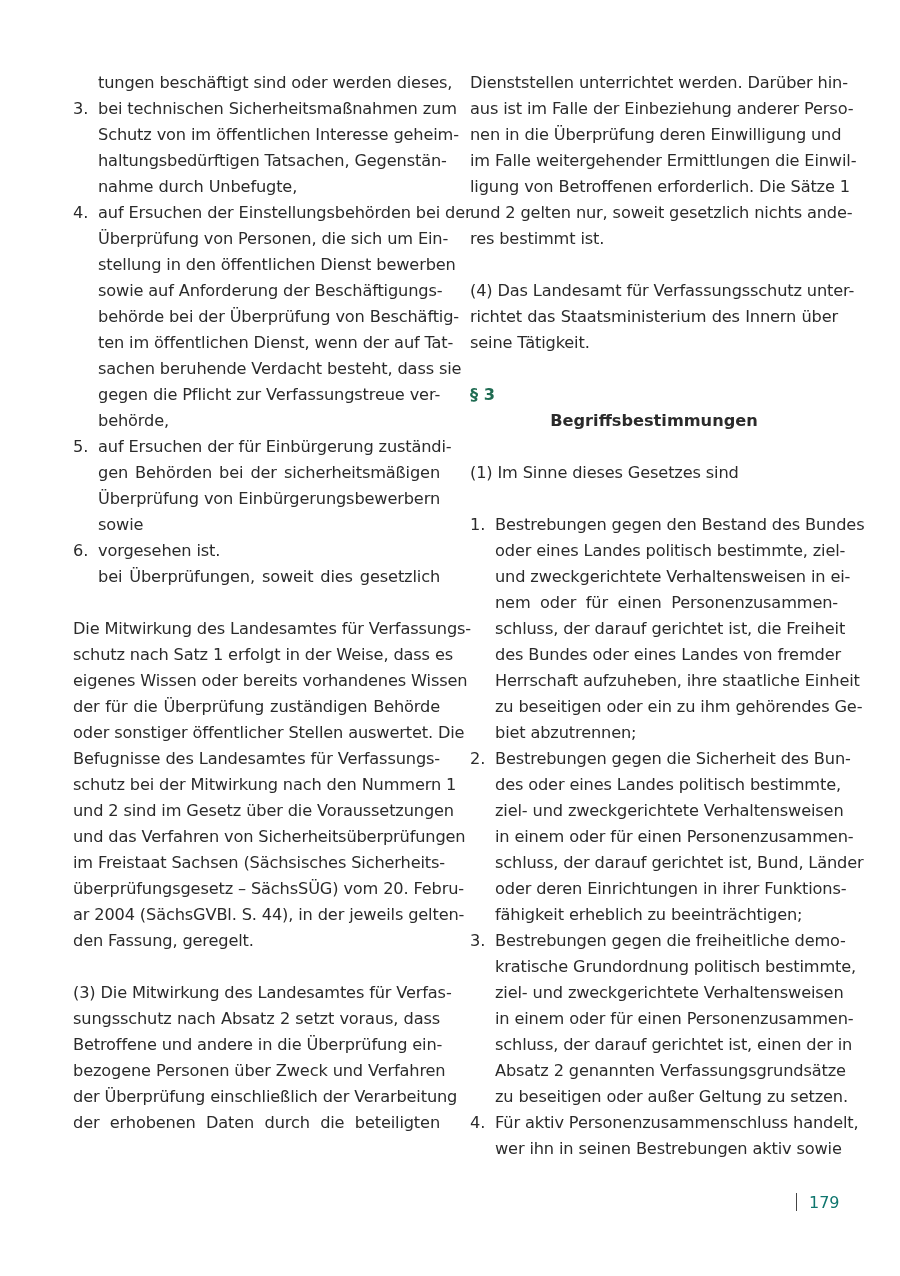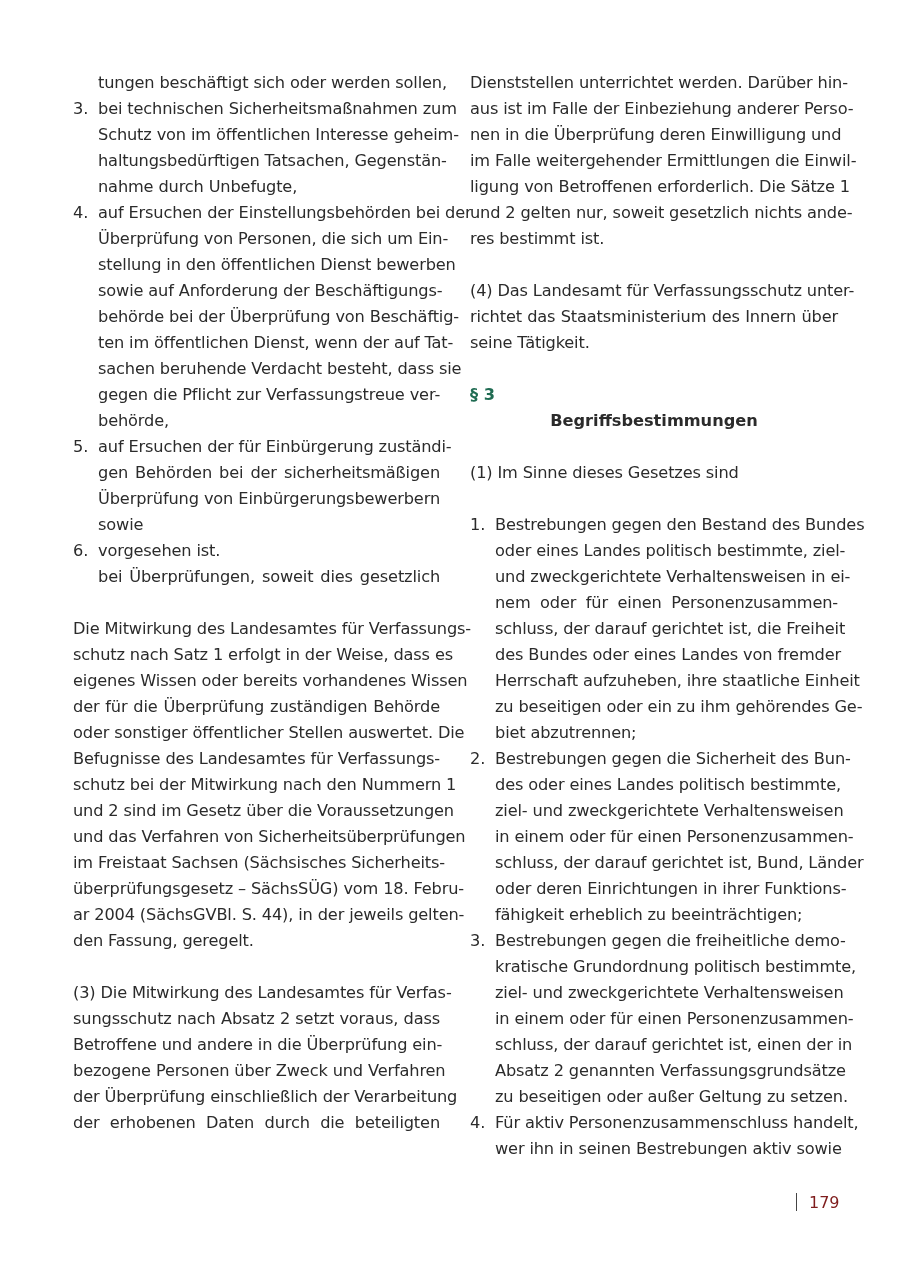--- a/index.html
+++ b/index.html
@@ -10,29 +10,29 @@
   #right { left:470px; width:368px; }
   .line { font-size:16.2px; line-height:26px; height:26px; white-space:nowrap;
           text-align:justify; text-align-last:justify; letter-spacing:-0.15px; }
   .line.last { text-align-last:left; }
   .ind { padding-left:25px; }
   .num { position:absolute; left:0; }
   .item { position:relative; }
   .gap { height:26px; }
   .sec-num { color:#1f6b52; font-weight:bold; font-size:16.2px; line-height:26px; }
   .sec-title { font-weight:bold; font-size:16.2px; line-height:26px;text-align:center; }
-  #page-number { position:absolute; left:796px; top:1193px; font-size:16px; color:#7f1d1d; }
+  #page-number { position:absolute; left:796px; top:1193px; font-size:16px; color:#0f766e; }
   #page-number .bar { display:inline-block; width:1px; height:18px; background:#444;
                       vertical-align:-3px; margin-right:12px; }
 </style>
 </head>
 <body>
 
 <div class="col" id="left">
-    <div class="line ind last">tungen beschäftigt sich oder werden sollen,</div>
+    <div class="line ind last">tungen beschäftigt sind oder werden dieses,</div>
     <div class="item">
       <span class="num line" style="text-align-last: left;">3.</span>
       <div class="line ind">bei technischen Sicherheitsmaßnahmen zum</div>
       <div class="line ind">Schutz von im öffentlichen Interesse geheim-</div>
       <div class="line ind">haltungsbedürftigen Tatsachen, Gegenstän-</div>
       <div class="line ind last">nahme durch Unbefugte,</div>
     </div>
     <div class="item">
       <span class="num line" style="text-align-last: left;">4.</span>
       <div class="line ind">auf Ersuchen der Einstellungsbehörden bei der</div>
@@ -62,21 +62,21 @@
       <div class="line ">Die Mitwirkung des Landesamtes für Verfassungs-</div>
       <div class="line ">schutz nach Satz 1 erfolgt in der Weise, dass es</div>
       <div class="line ">eigenes Wissen oder bereits vorhandenes Wissen</div>
       <div class="line ">der für die Überprüfung zuständigen Behörde</div>
       <div class="line ">oder sonstiger öffentlicher Stellen auswertet. Die</div>
       <div class="line ">Befugnisse des Landesamtes für Verfassungs-</div>
       <div class="line ">schutz bei der Mitwirkung nach den Nummern 1</div>
       <div class="line ">und 2 sind im Gesetz über die Voraussetzungen</div>
       <div class="line ">und das Verfahren von Sicherheitsüberprüfungen</div>
       <div class="line ">im Freistaat Sachsen (Sächsisches Sicherheits-</div>
-      <div class="line ">überprüfungsgesetz – SächsSÜG) vom 18. Febru-</div>
+      <div class="line ">überprüfungsgesetz – SächsSÜG) vom 20. Febru-</div>
       <div class="line ">ar 2004 (SächsGVBl. S. 44), in der jeweils gelten-</div>
       <div class="line  last">den Fassung, geregelt.</div>
     </div>
     <div class="gap"></div>
     <div>
       <div class="line ">(3) Die Mitwirkung des Landesamtes für Verfas-</div>
       <div class="line ">sungsschutz nach Absatz 2 setzt voraus, dass</div>
       <div class="line ">Betroffene und andere in die Überprüfung ein-</div>
       <div class="line ">bezogene Personen über Zweck und Verfahren</div>
       <div class="line ">der Überprüfung einschließlich der Verarbeitung</div>

